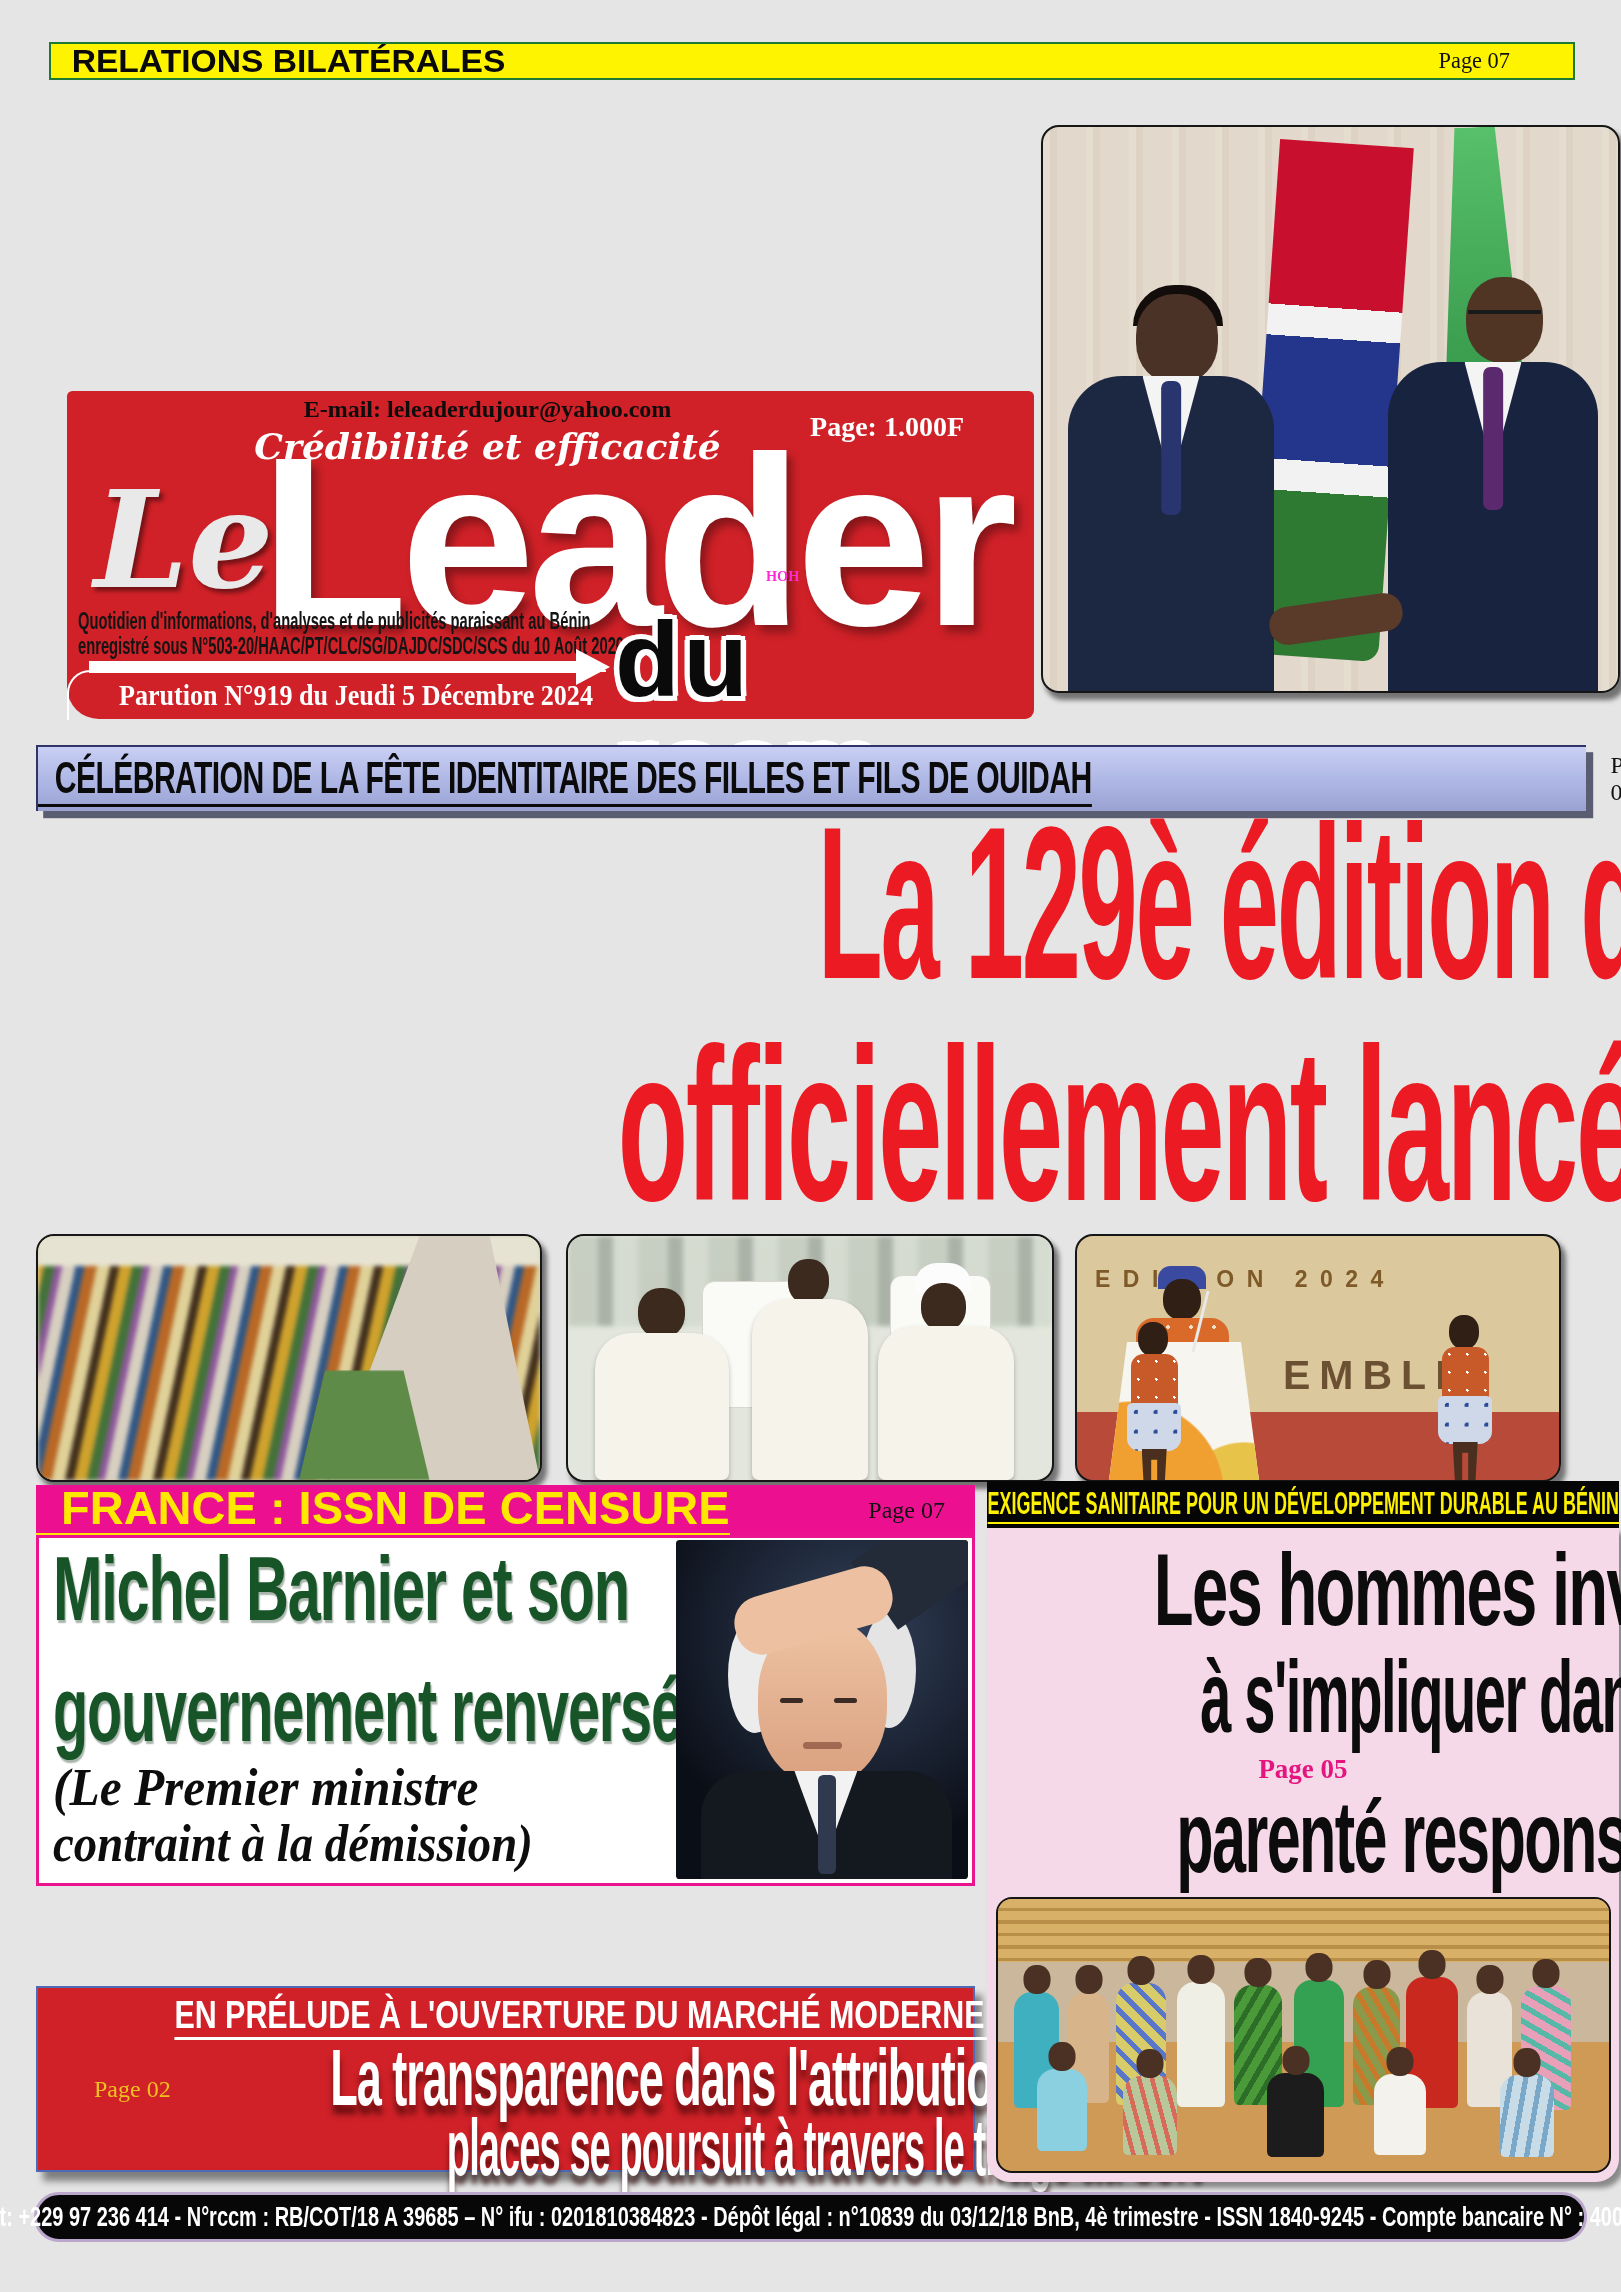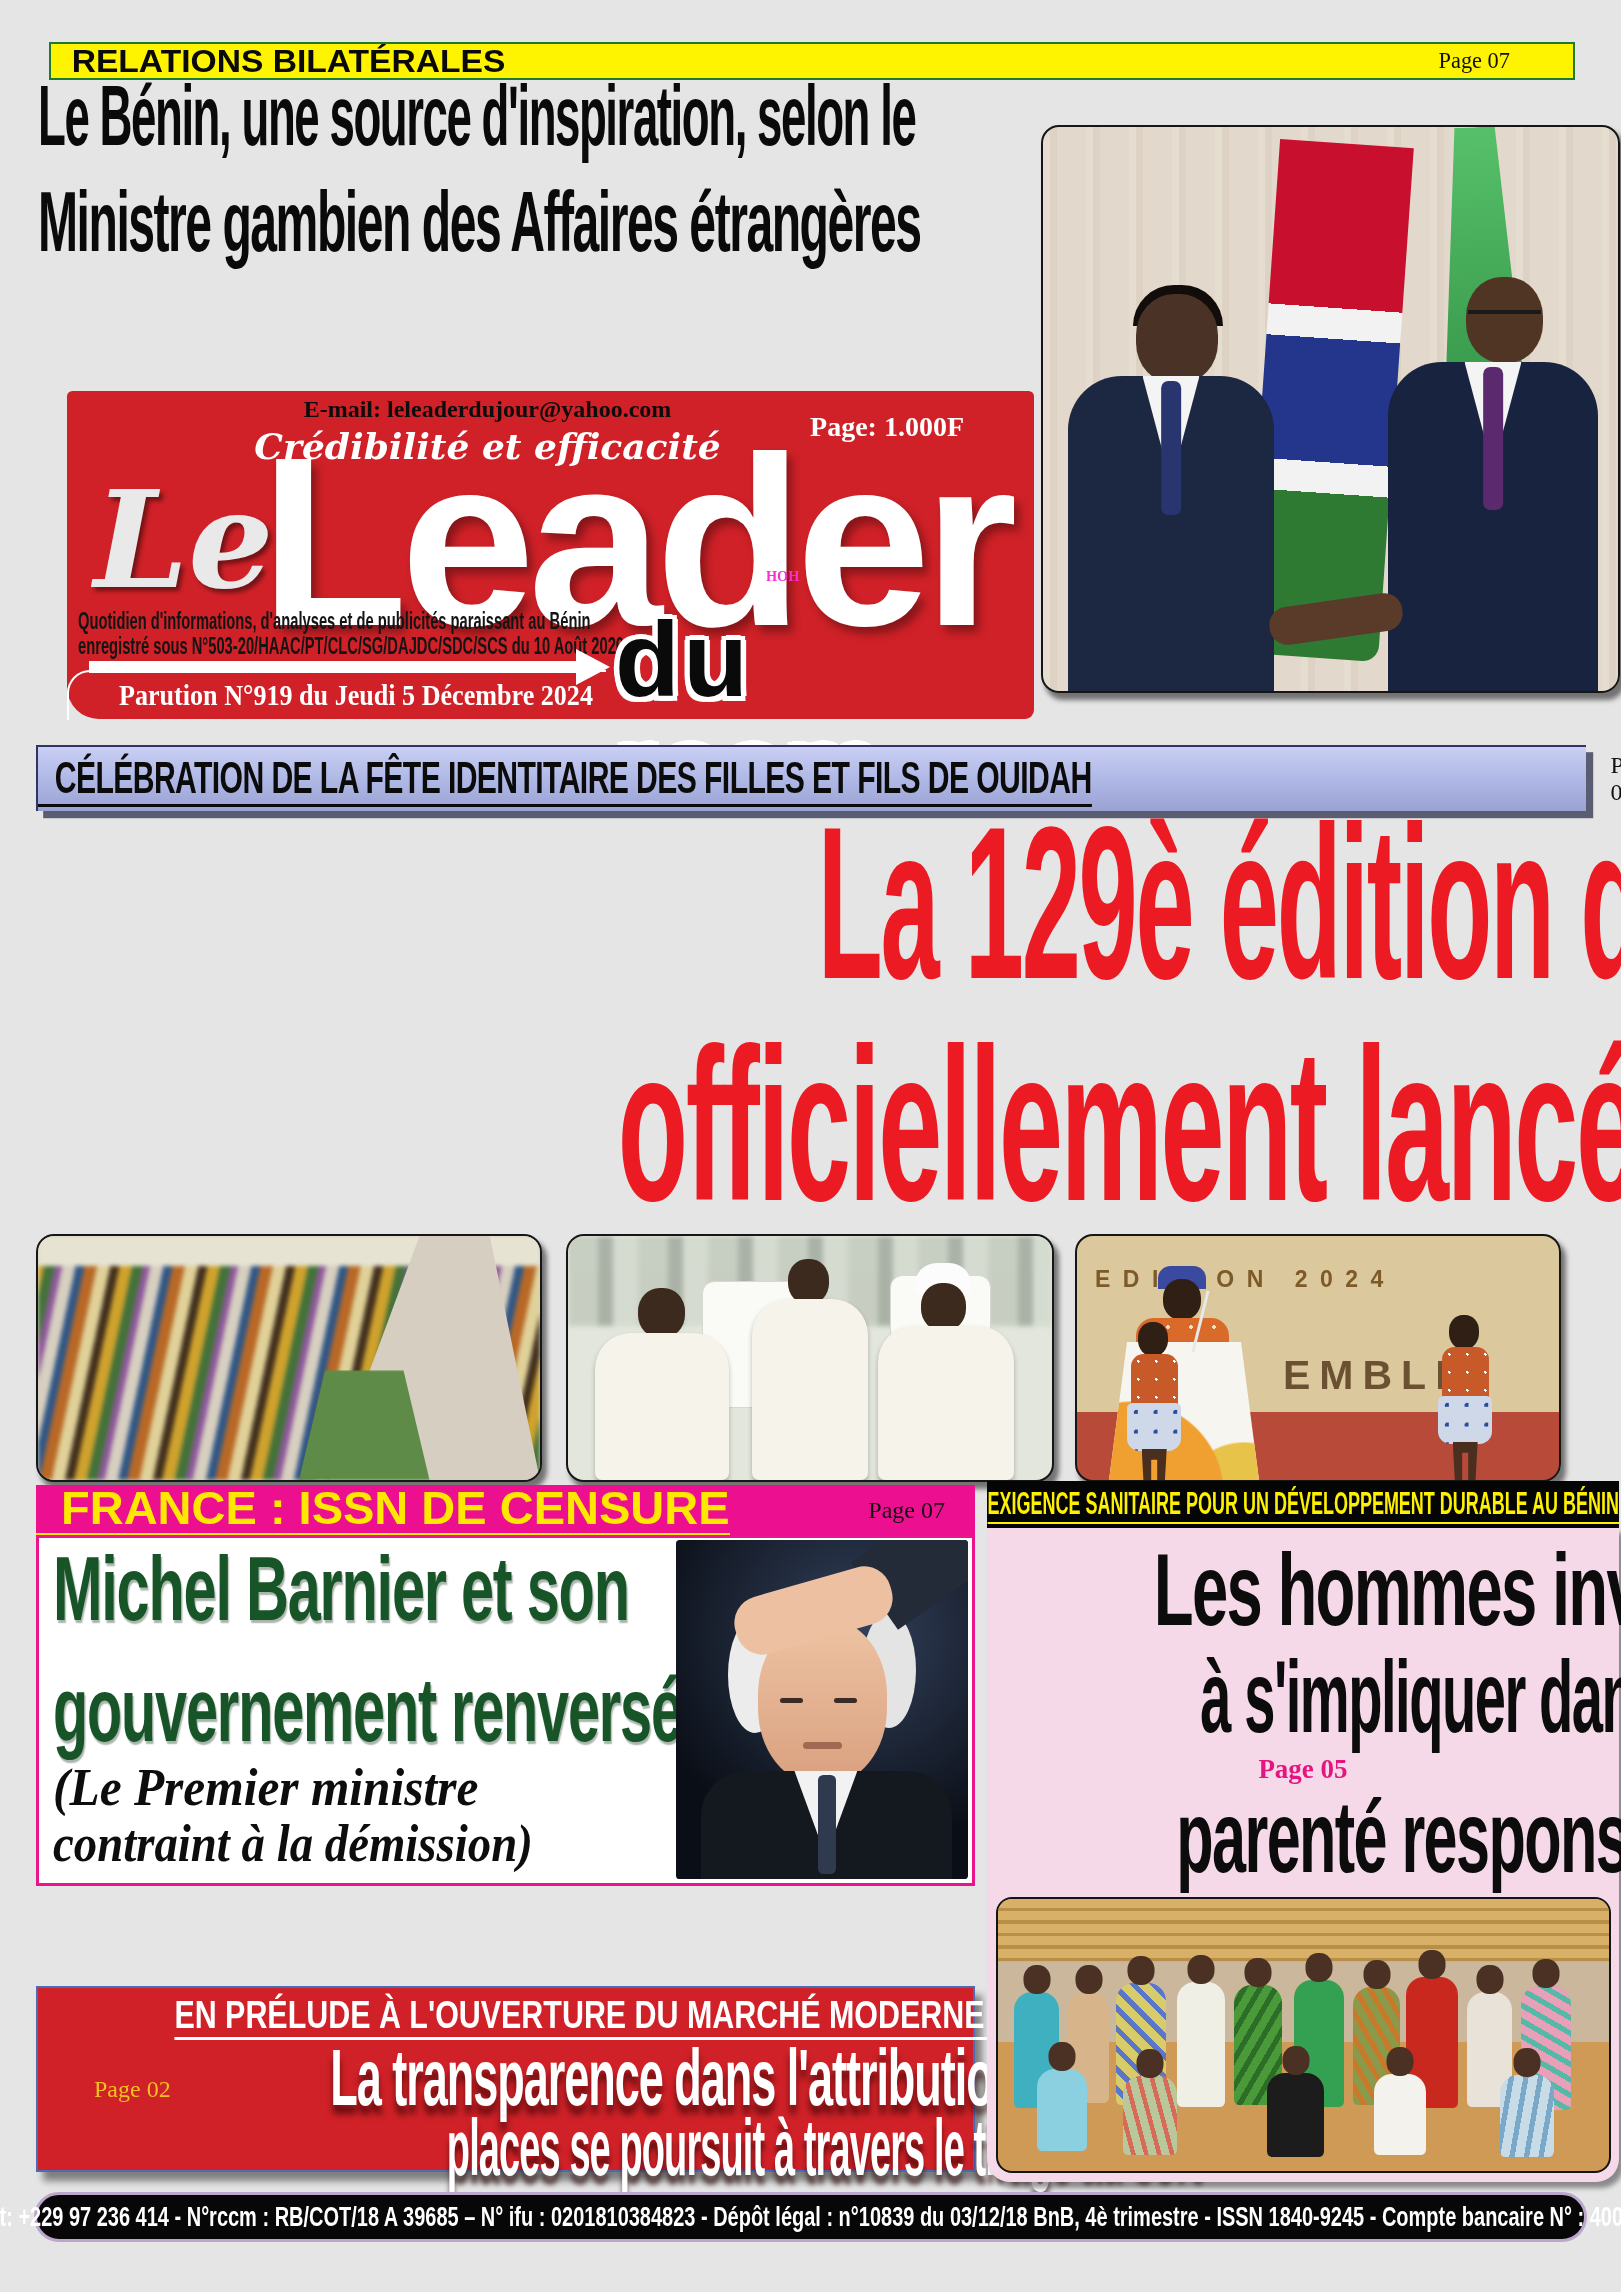--- a/index.html
+++ b/index.html
@@ -197,24 +197,20 @@
 </head>
 <body>
 
 <div class="page">
 
   <div class="abs top-banner">
     <span class="label">RELATIONS BILATÉRALES</span>
     <span class="pref">Page 07</span>
   </div>
 
-  <div class="abs lead">
-    <div><span class="nowrap l l1">Le Bénin, une source d'inspiration, selon le</span></div>
-    <div><span class="nowrap l l2">Ministre gambien des Affaires étrangères</span></div>
-  </div>
 
   <div class="abs photo ph-ministers">
     <div class="g-flag"></div>
     <div class="b-flag"></div>
     <div class="abs hair1"></div>
     <div class="abs head1"></div>
     <div class="man man1">
         <span class="shirt"></span>
         <span class="tie"></span>
       </div>

